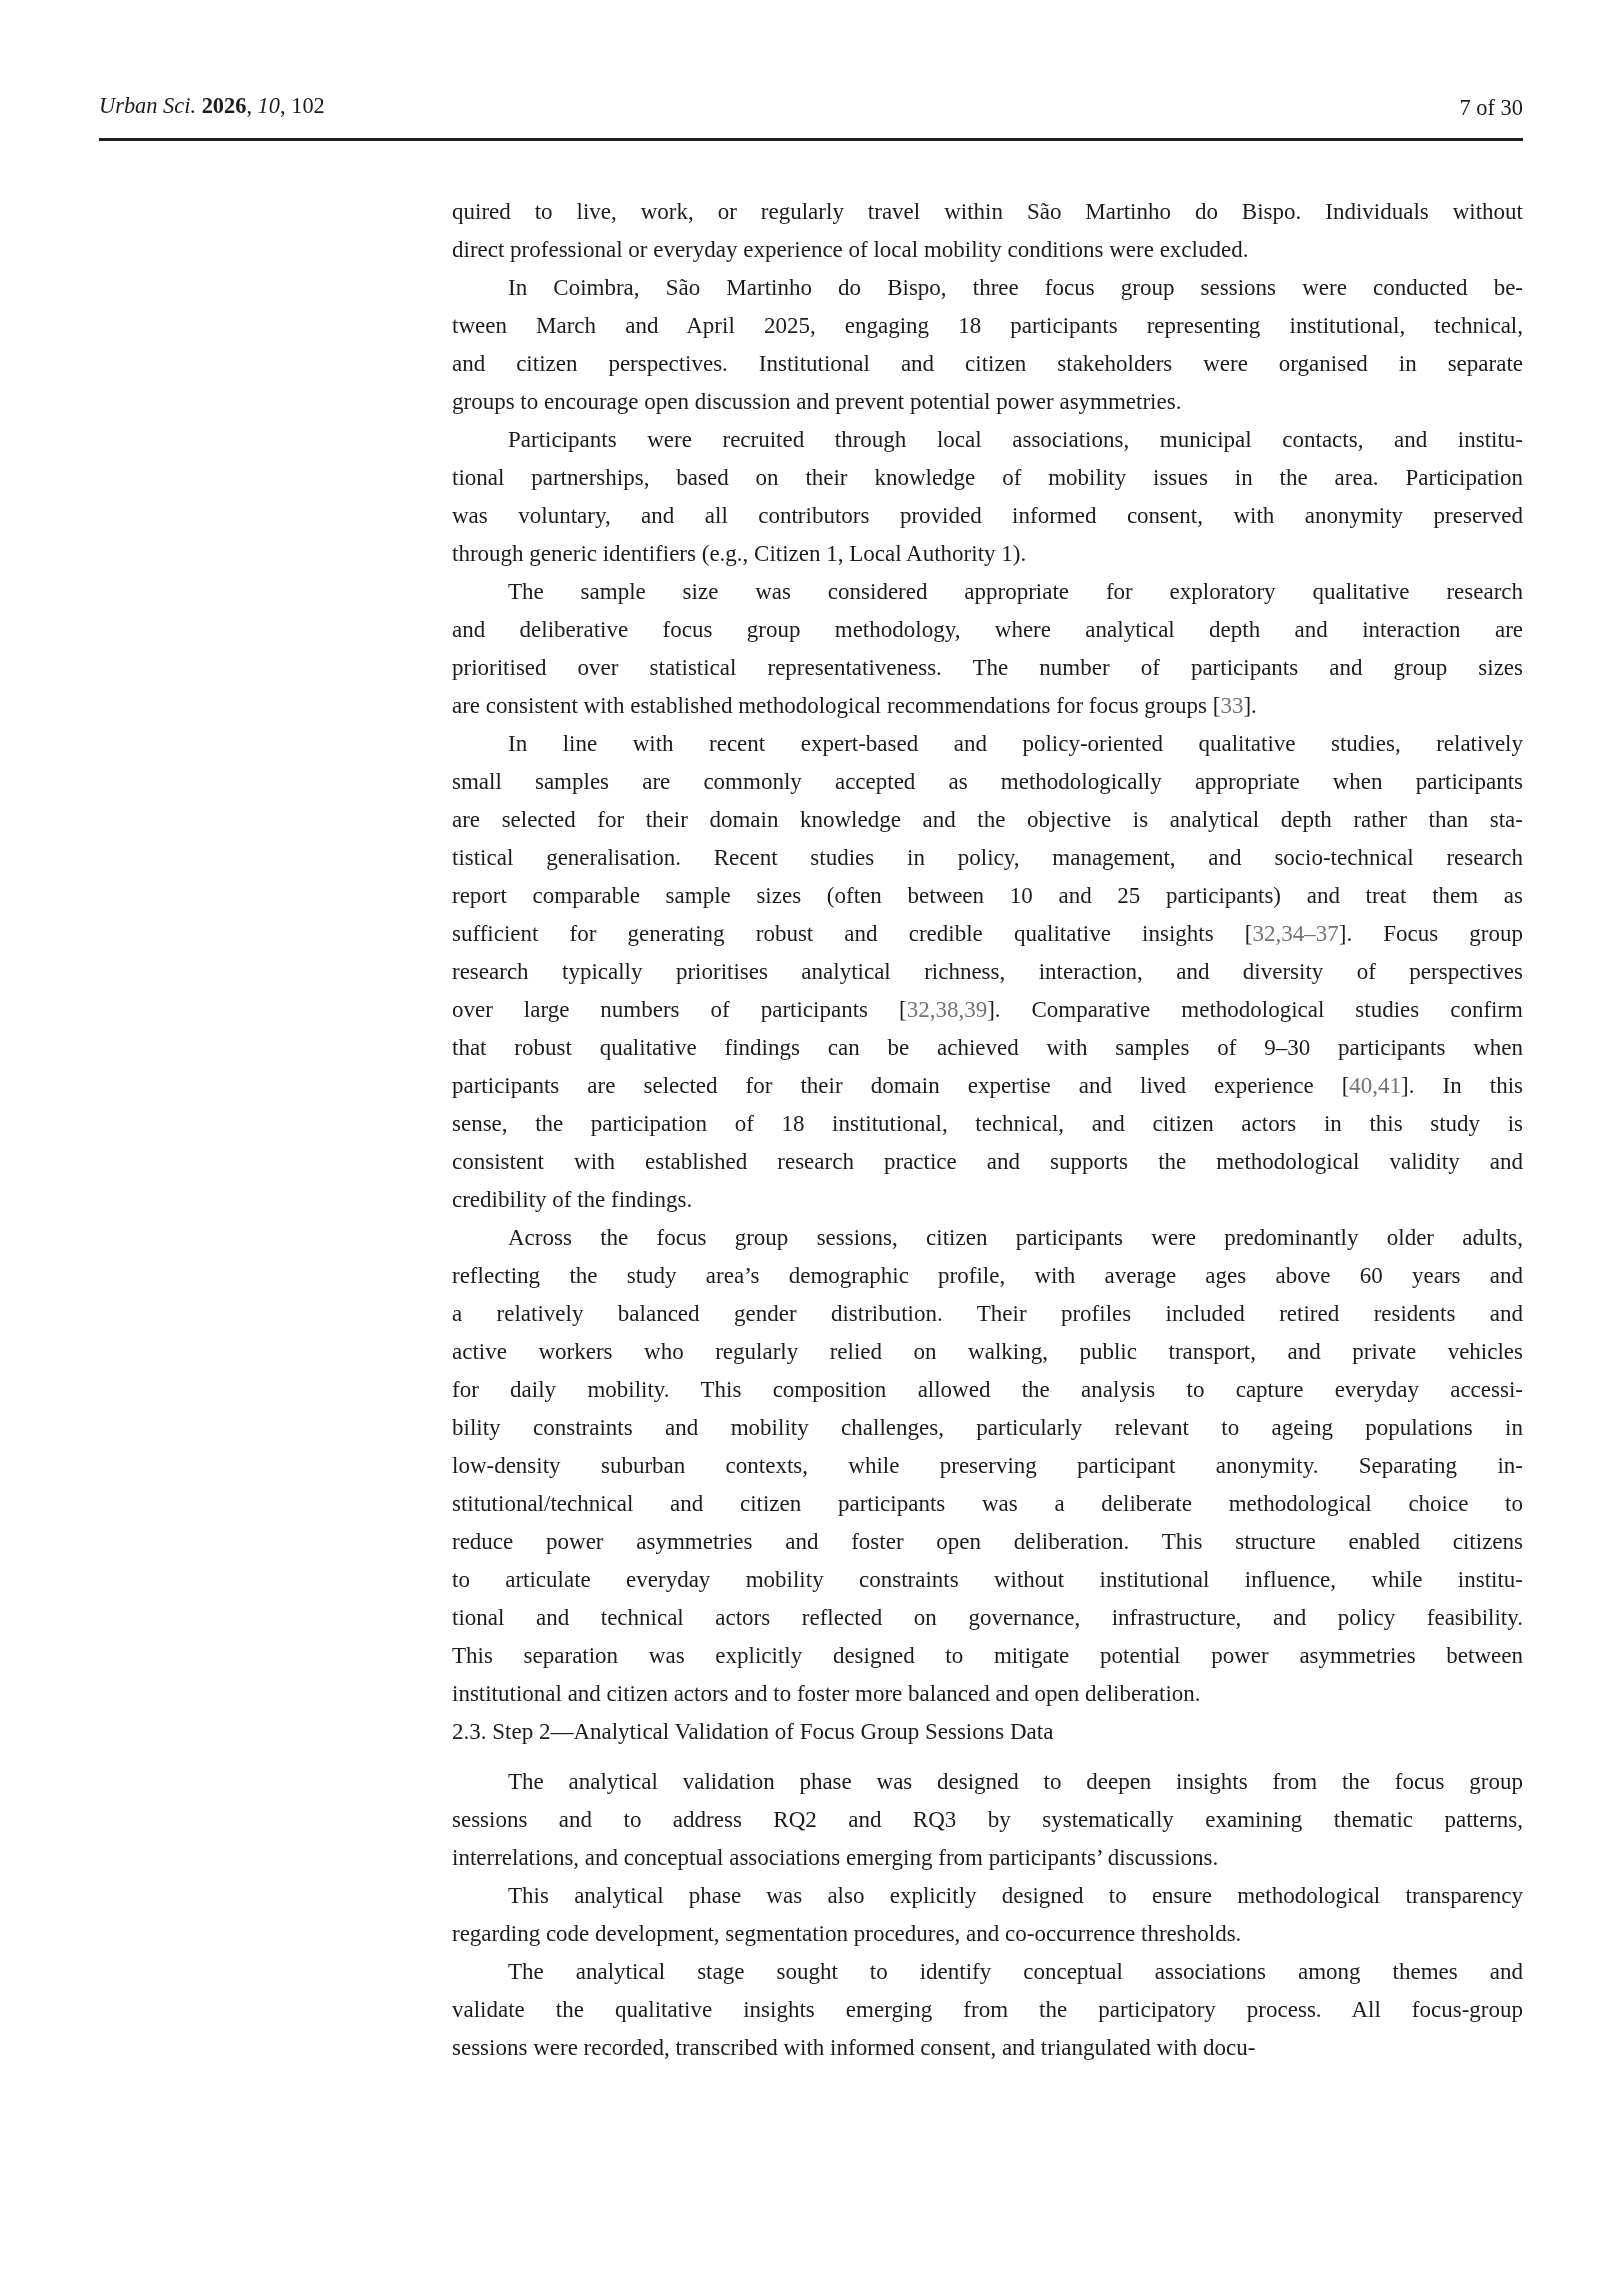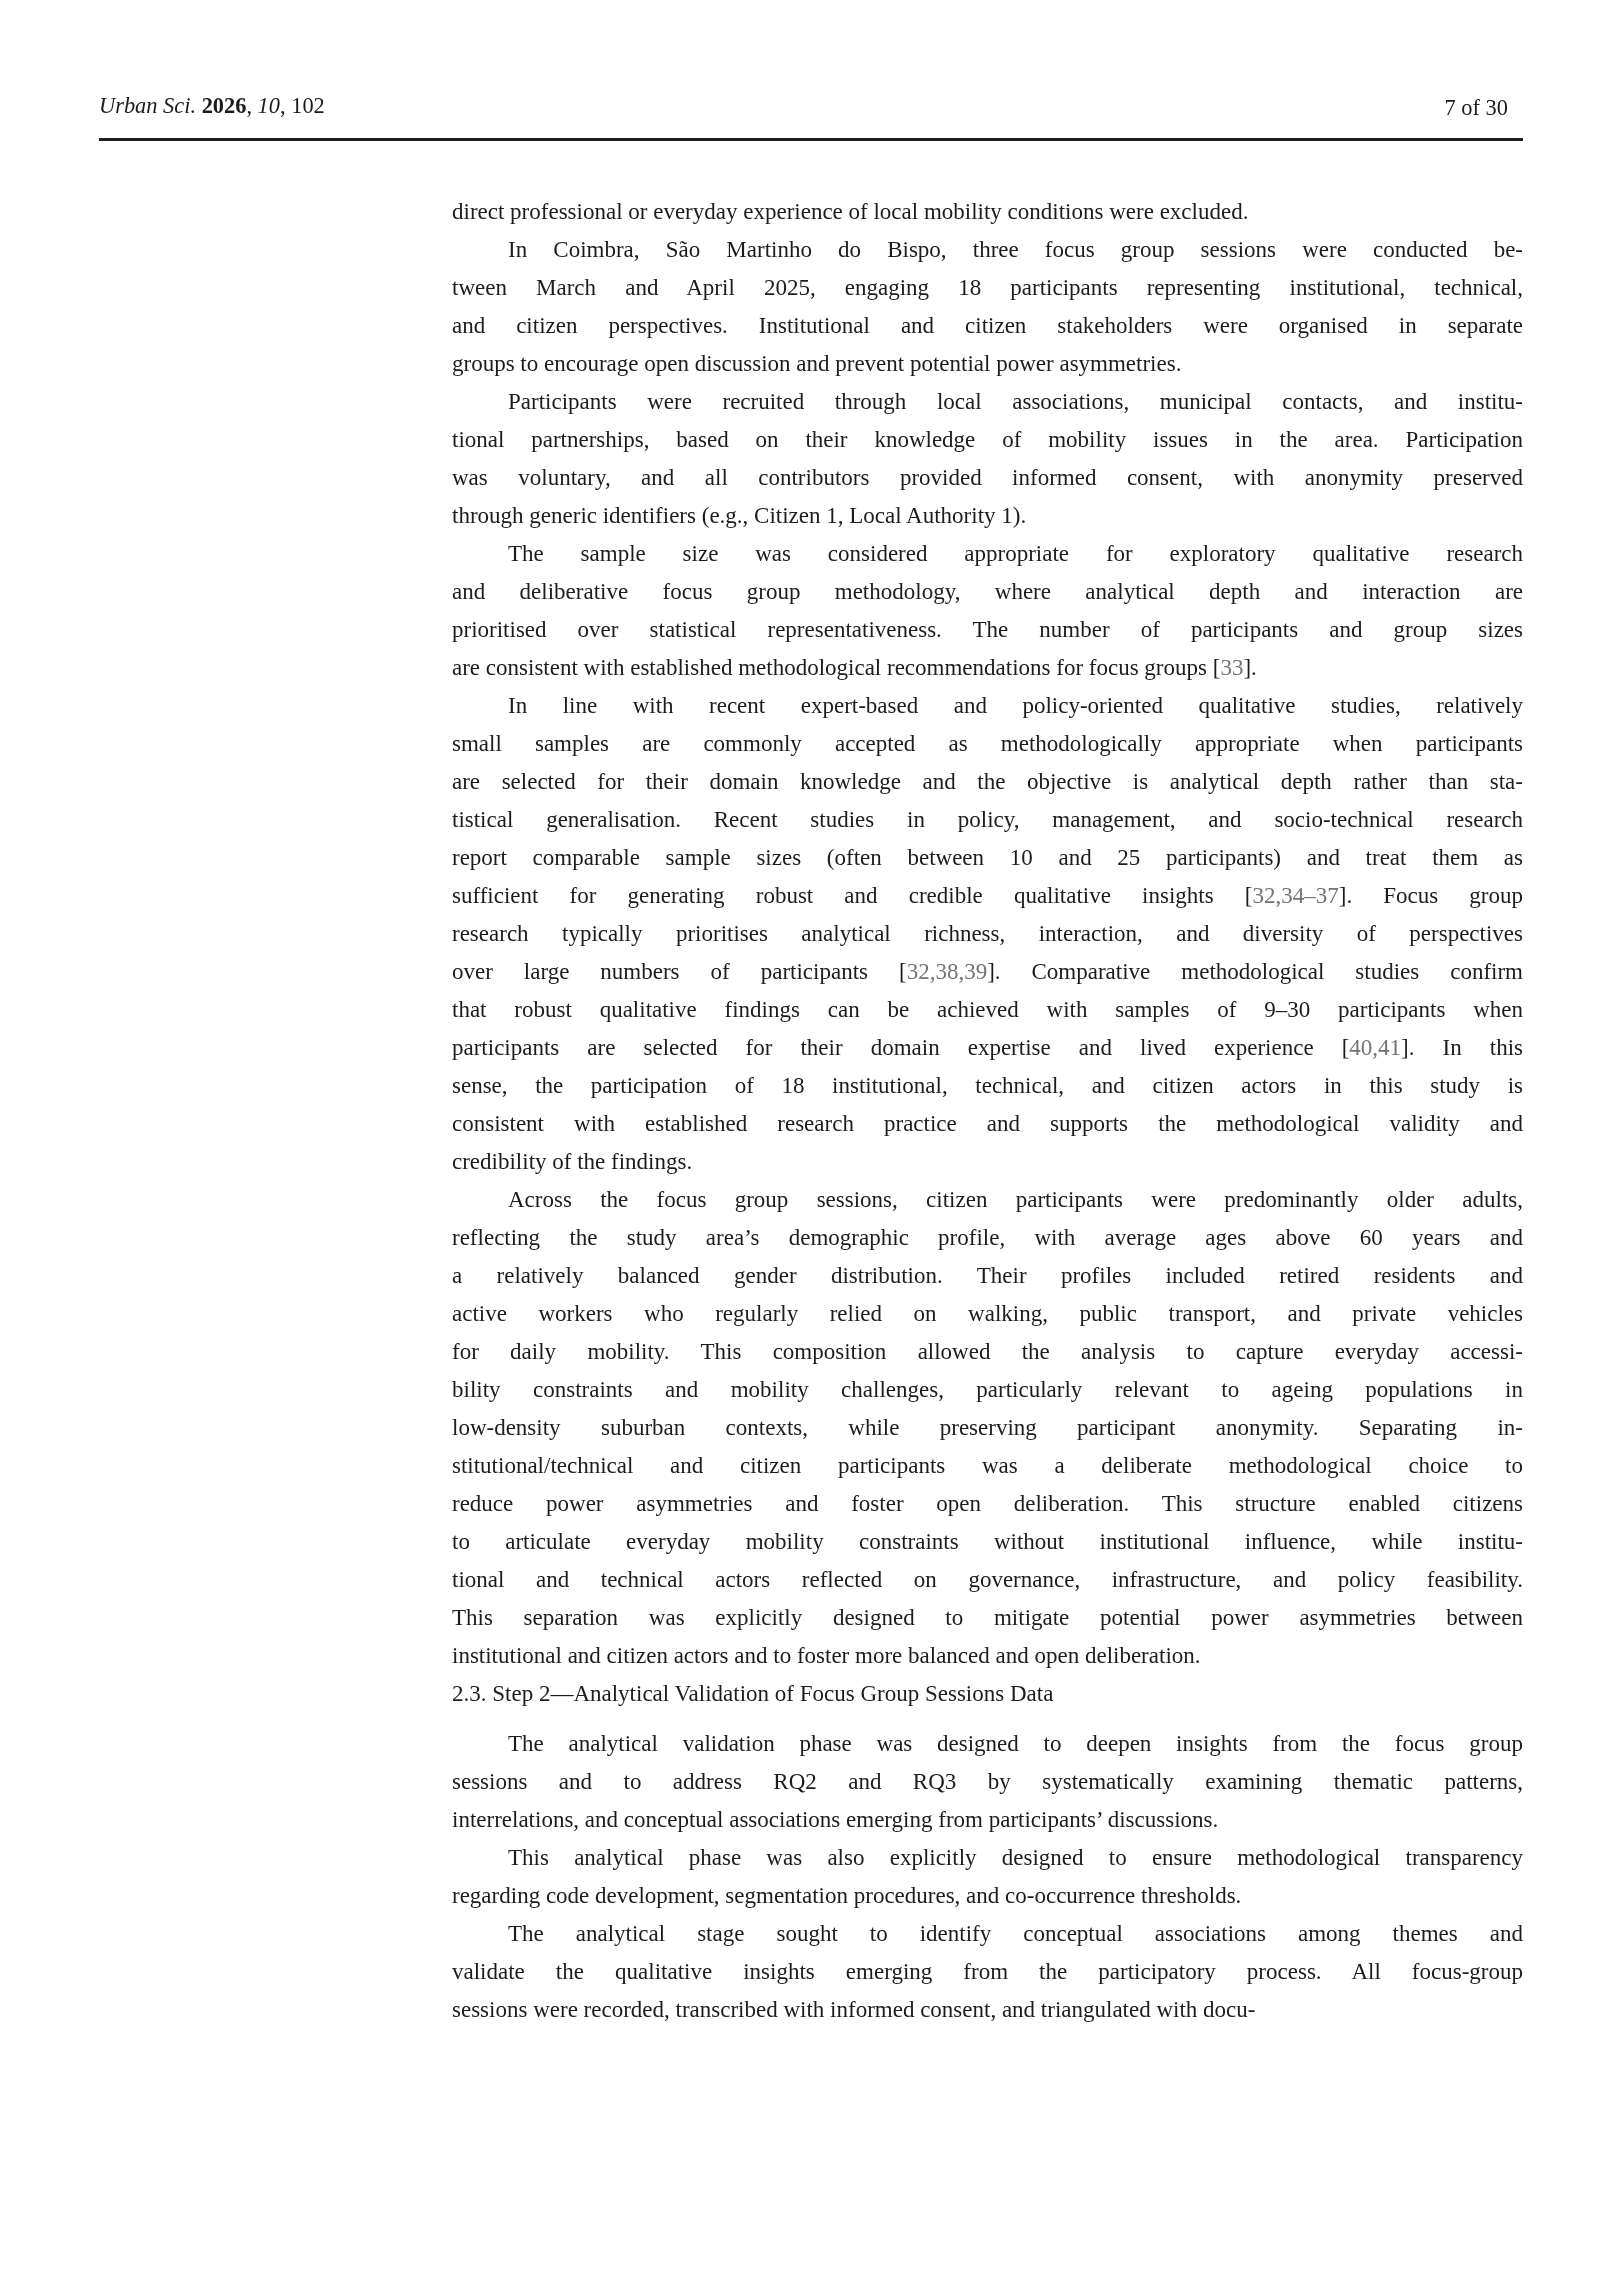--- a/index.html
+++ b/index.html
@@ -20,21 +20,21 @@
     position: absolute;
     left: 99px;
     top: 93px;
     font-size: 22.4px;
     white-space: pre;
   }
   .header-left .it { font-style: italic; }
   .header-left .b  { font-weight: bold; }
   .header-right {
     position: absolute;
-    right: 114px;
+    right: 99px;
     top: 95px;
     font-size: 22.4px;
   }
   .header-rule {
     position: absolute;
     left: 99px;
     top: 138px;
     width: 1424px;
     height: 2.7px;
     background: #1f1f1f;
@@ -77,20 +77,21 @@
 <div class="page">
 
   <div class="header-left"><span class="it">Urban Sci. </span><span class="b">2026</span><span>, </span><span class="it">10</span><span>, </span><span>102</span></div>
 
   <div class="header-right">7 of 30</div>
 
   <div class="header-rule"></div>
 
   <div class="body-column">
       <div class="paragraph">
+        <div class="line">quired to live, work, or regularly travel within São Martinho do Bispo. Individuals without</div>
         <div class="line line-last">direct professional or everyday experience of local mobility conditions were excluded.</div>
       </div>
       <div class="paragraph">
         <div class="line line-first-indent">In Coimbra, São Martinho do Bispo, three focus group sessions were conducted be-</div>
         <div class="line">tween March and April 2025, engaging 18 participants representing institutional, technical,</div>
         <div class="line">and citizen perspectives. Institutional and citizen stakeholders were organised in separate</div>
         <div class="line line-last">groups to encourage open discussion and prevent potential power asymmetries.</div>
       </div>
       <div class="paragraph">
         <div class="line line-first-indent">Participants were recruited through local associations, municipal contacts, and institu-</div>

